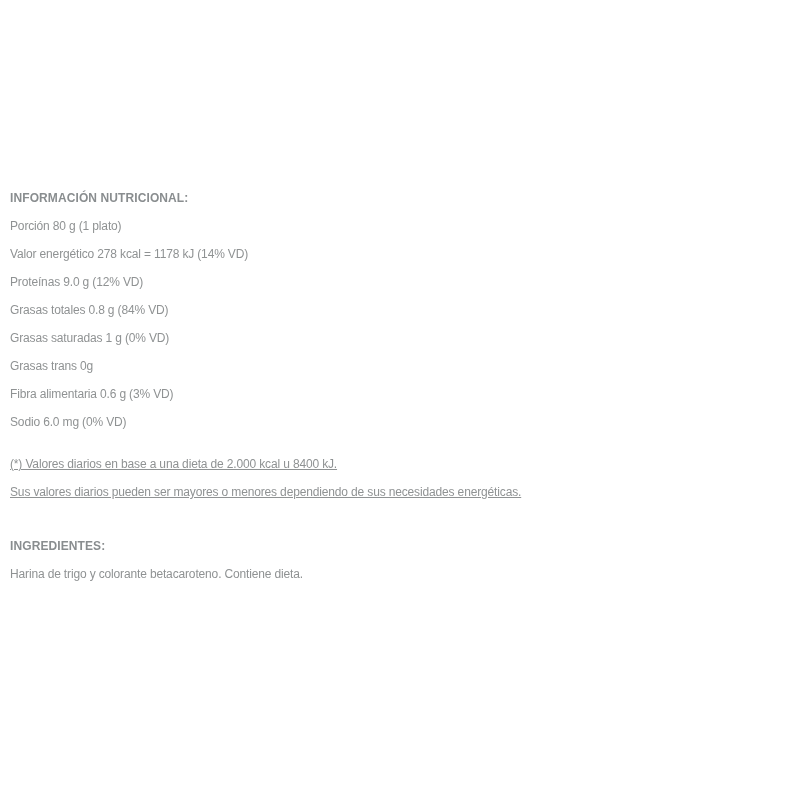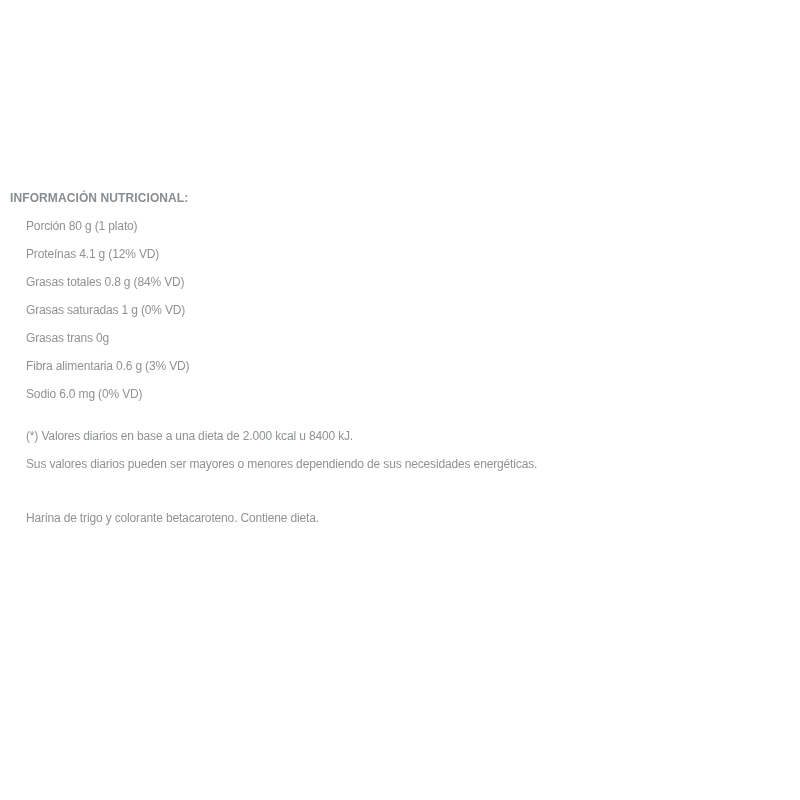--- a/index.html
+++ b/index.html
@@ -29,52 +29,54 @@
     font-weight: bold;
     color: #898d8f;
     line-height: 28px;
     letter-spacing: 0.1px;
   }
   .nutrition-row,
   .footnote-line,
   .ingredients-text {
     line-height: 28px;
     white-space: nowrap;
-    margin-left: 16px;
   }
   .footnotes-block {
     margin-top: 14px;
+    text-decoration: underline;
   }
   .ingredients-block {
     margin-top: 26px;
   }
 </style>
 </head>
 <body>
 
 <div class="label-sheet">
 
   <div class="nutrition-block">
     <div class="section-title">INFORMACIÓN NUTRICIONAL:</div>
 
     <div>
 
     <div class="nutrition-row">Porción 80 g (1 plato)</div>
-        <div class="nutrition-row">Proteínas 4.1 g (12% VD)</div>
+        <div class="nutrition-row">Valor energético 278 kcal = 1178 kJ (14% VD)</div>
+        <div class="nutrition-row">Proteínas 9.0 g (12% VD)</div>
         <div class="nutrition-row">Grasas totales 0.8 g (84% VD)</div>
         <div class="nutrition-row">Grasas saturadas 1 g (0% VD)</div>
         <div class="nutrition-row">Grasas trans 0g</div>
         <div class="nutrition-row">Fibra alimentaria 0.6 g (3% VD)</div>
         <div class="nutrition-row">Sodio 6.0 mg (0% VD)</div>
       </div>
   </div>
 
   <div class="footnotes-block">
 
   <div class="footnote-line">(*) Valores diarios en base a una dieta de 2.000 kcal u 8400 kJ.</div>
       <div class="footnote-line">Sus valores diarios pueden ser mayores o menores dependiendo de sus necesidades energéticas.</div>
     </div>
 
   <div class="ingredients-block">
+    <div class="section-title">INGREDIENTES:</div>
     <div class="ingredients-text">Harina de trigo y colorante betacaroteno. Contiene dieta.</div>
   </div>
 
 </div>
 
 </body></html>

